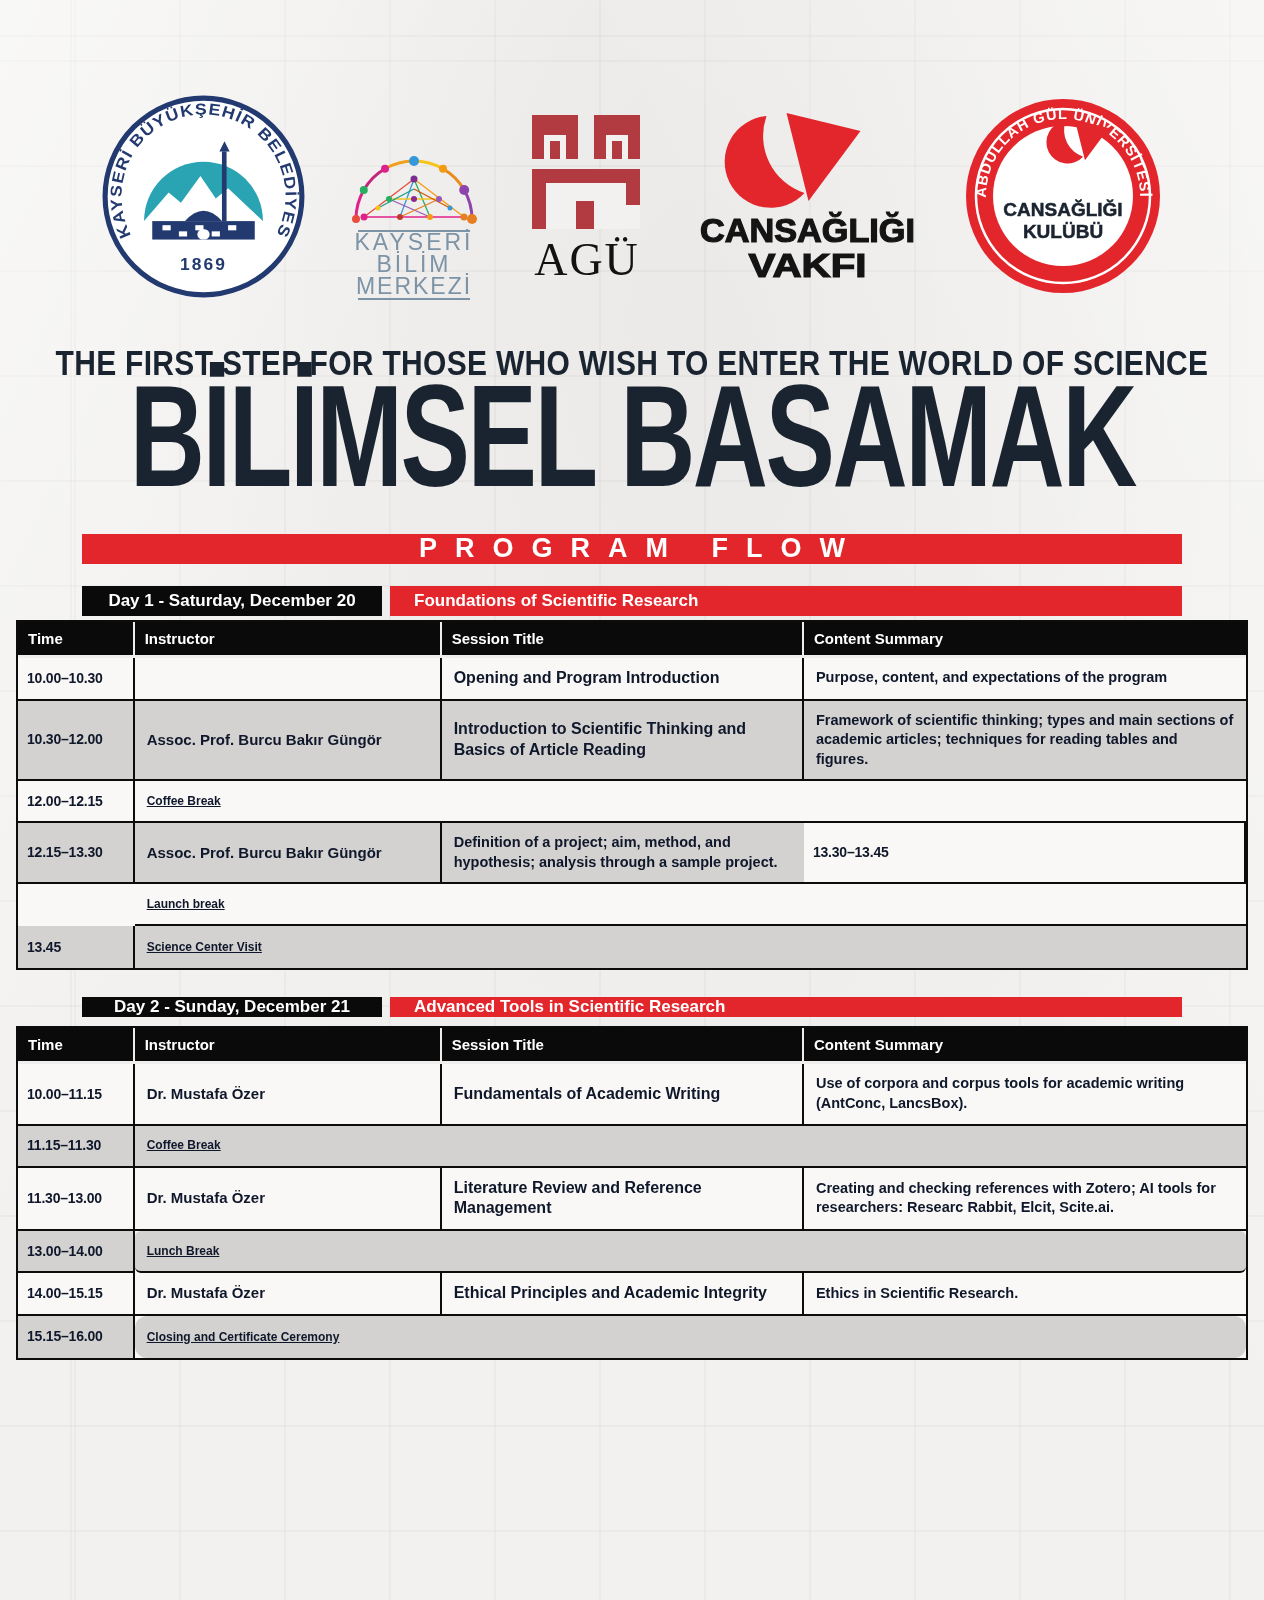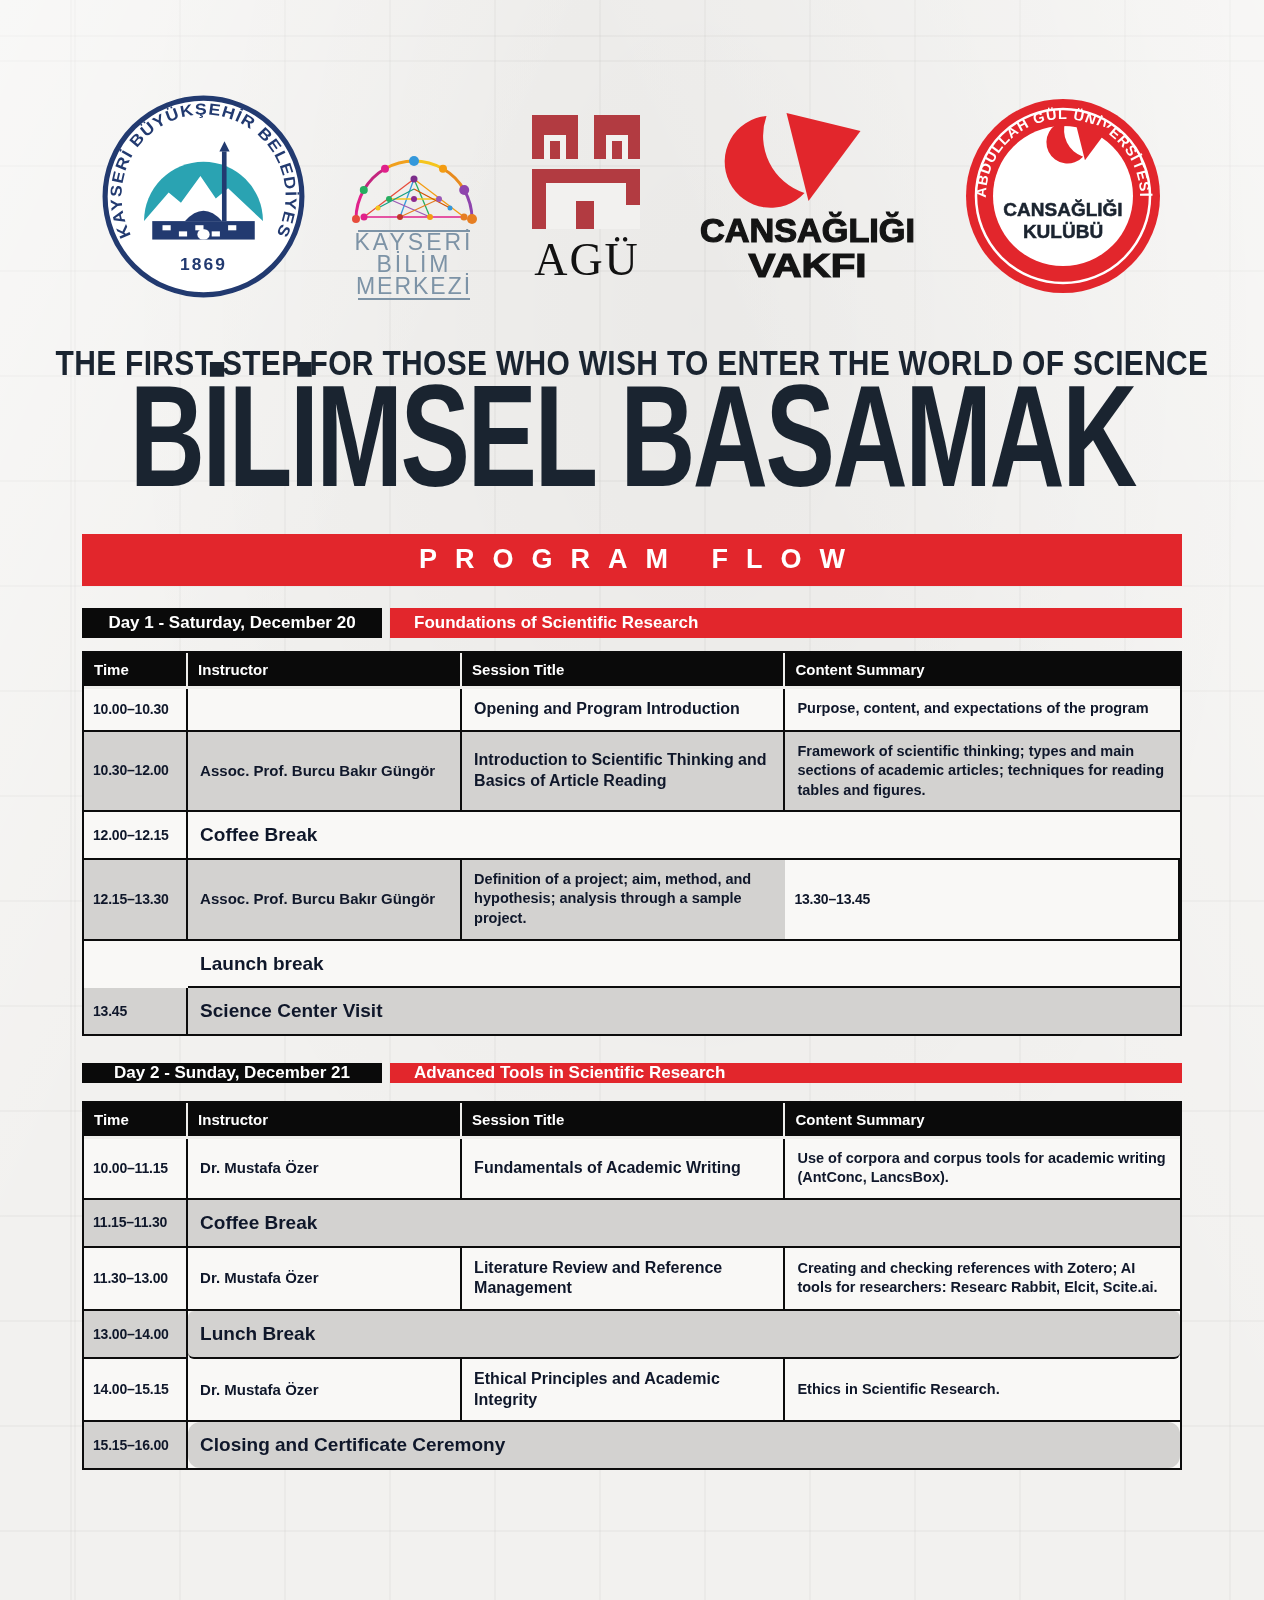--- a/index.html
+++ b/index.html
@@ -56,21 +56,21 @@
     transform:scale(1.0,1.15);letter-spacing:.3px;white-space:nowrap;
   }
   .title{margin-top:4px;text-align:center;line-height:.95;}
   .title span{
     display:inline-block;font-weight:bold;font-size:124px;color:var(--ink);
     transform:scale(.84,1.16);letter-spacing:-3px;white-space:nowrap;
   }
 
   
   .banner{
-    width:1100px;height:52px;margin:38px auto 0;background:var(--red);
+    width:1100px;height:30px;margin:38px auto 0;background:var(--red);
     display:flex;align-items:center;justify-content:center;
     color:#fff;font-weight:bold;font-size:27px;letter-spacing:18px;
     padding-left:18px;box-sizing:border-box;
   }
 
   
   .day-header{width:1100px;margin:22px auto 0;display:flex;gap:8px;height:30px;}
   .day-header.second{align-items:center;}
   .day-label{
     background:var(--black);color:#fff;width:300px;flex:0 0 300px;
@@ -78,40 +78,40 @@
     font-size:17px;font-weight:bold;white-space:nowrap;
   }
   .day-topic{
     flex:1;background:var(--red);color:#fff;
     display:flex;align-items:center;padding-left:24px;
     font-size:17px;font-weight:bold;
   }
 
   
   .schedule{
-    width:1100px;margin:13px auto 0;
+    width:1232px;margin:4px auto 0;
     display:grid;grid-template-columns:9.5% 25% 29.5% 36%;
     border:2.5px solid #0c0c0c;background:var(--row-light);
     box-sizing:border-box;
   }
   .hcell{
     background:var(--black);color:#fff;font-size:15px;font-weight:bold;
     padding:8px 10px;border-right:2px solid #efeeec;border-bottom:3px solid #efeeec;
   }
   .hcell.c3{border-right:none;}
   .cell{
     font-size:15px;font-weight:bold;color:#0f172a;
     padding:10px 12px;border-right:2.5px solid #0c0c0c;border-bottom:2.5px solid #0c0c0c;
     display:flex;align-items:center;line-height:1.35;box-sizing:border-box;
     min-height:42px;
   }
   .cell.time{font-size:14px;white-space:nowrap;padding:10px 5px 10px 9px;letter-spacing:-.2px;}
   .cell.session{font-size:16px;line-height:1.3;}
   .cell.content{font-size:14.5px;border-right:none;}
-  .cell.span{border-right:none;font-size:19px;}
+  .cell.span{border-right:none;font-size:12px;text-decoration:underline;}
   .cell.last{border-bottom:none;}
   .light{background:var(--row-light);}
   .gray{background:var(--row-gray);}
 </style>
 </head>
 <body>
 
 <div class="poster">
   <div class="content">
 

